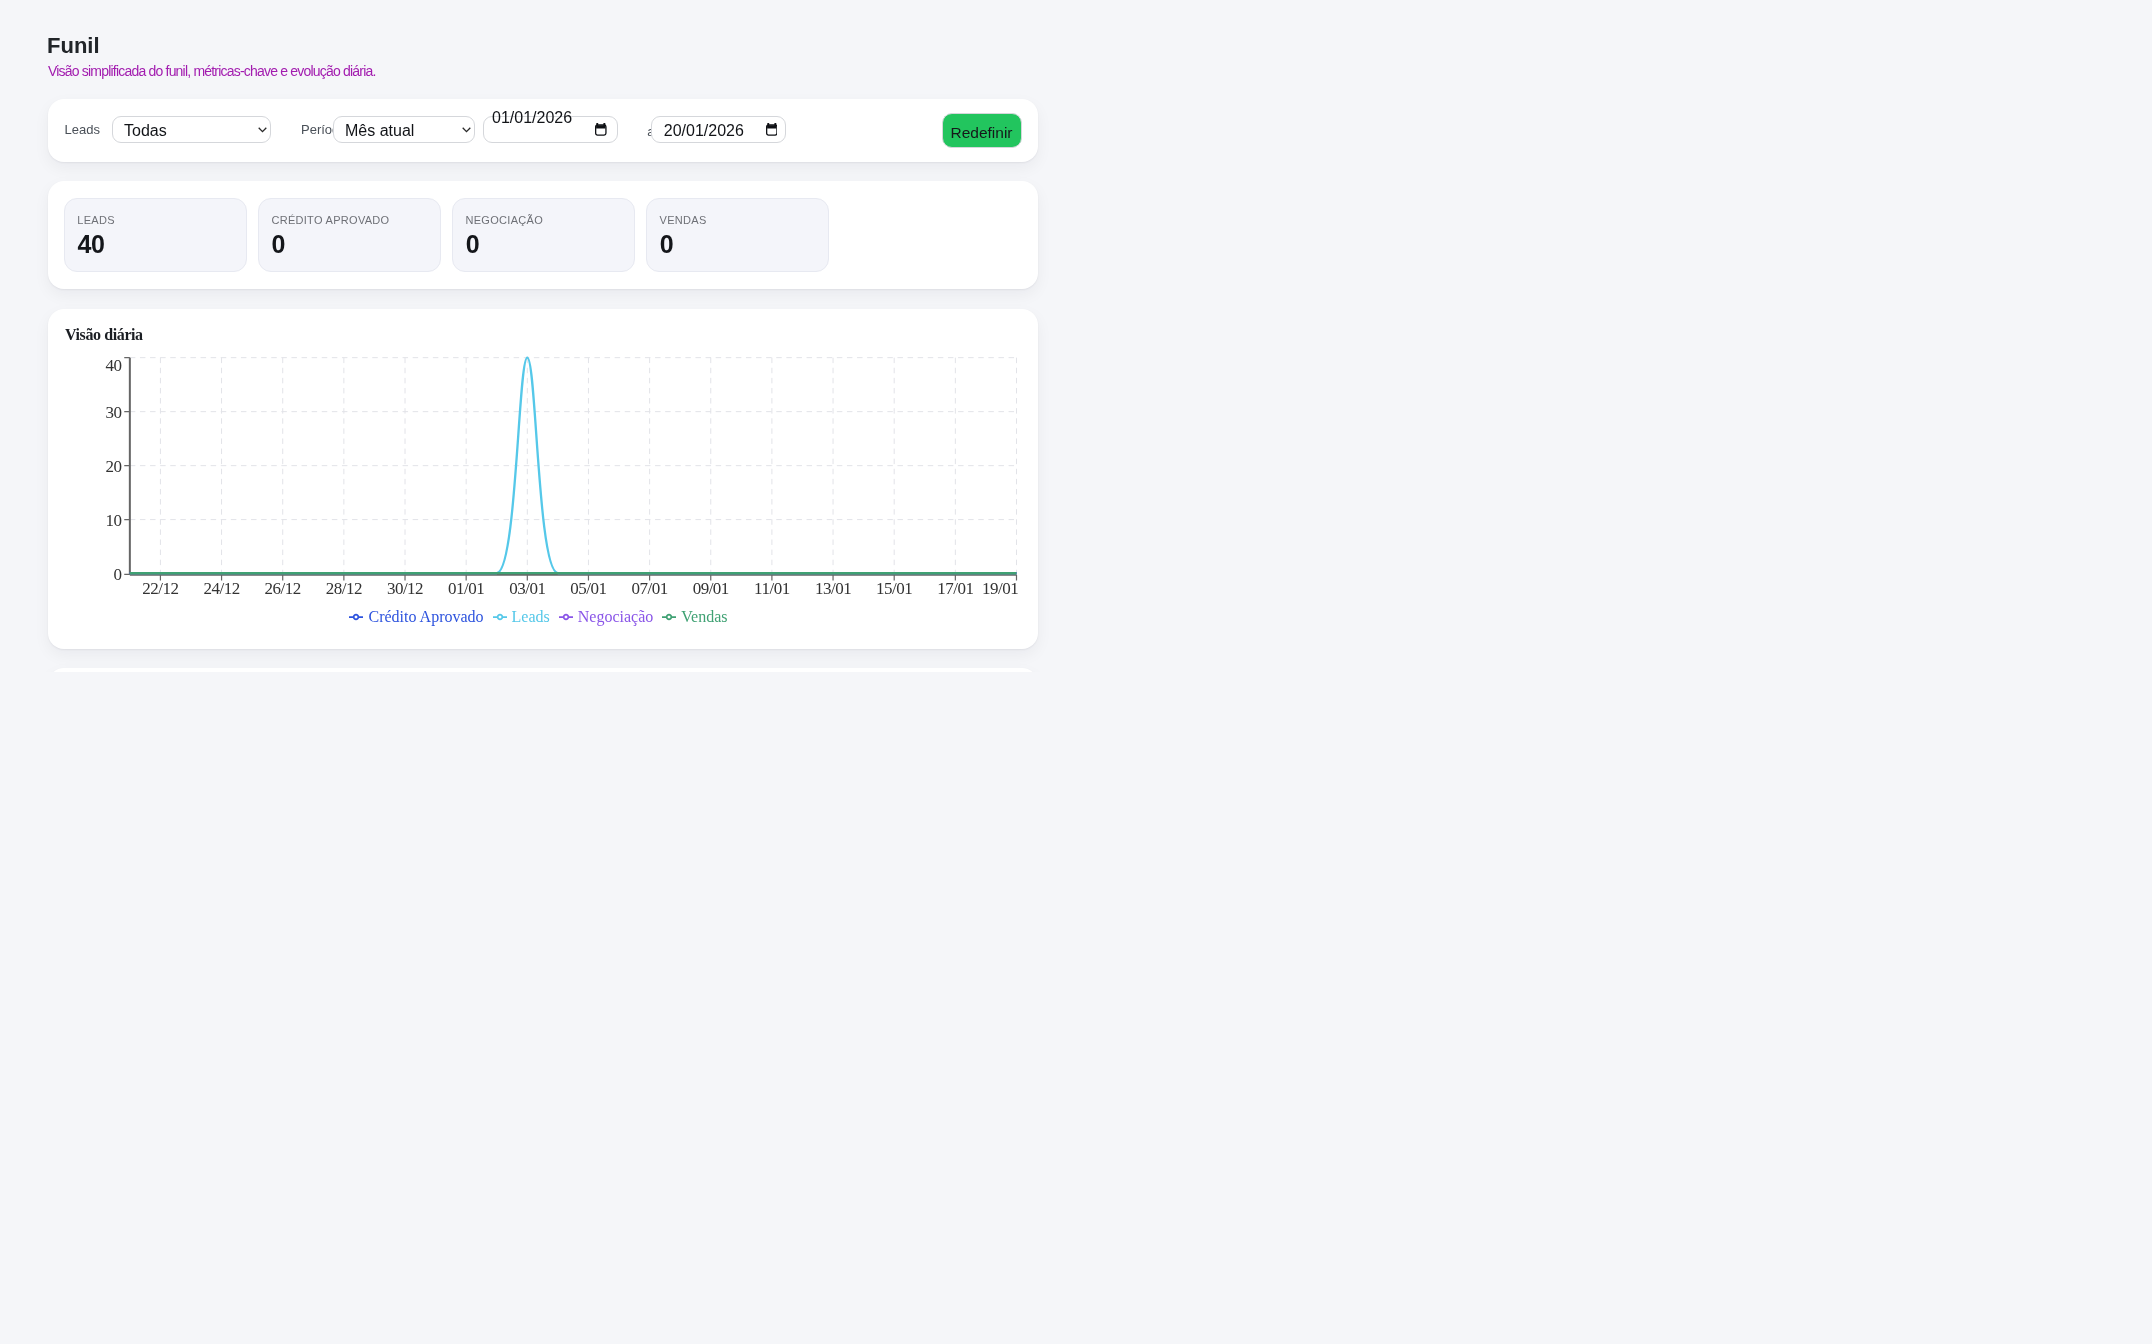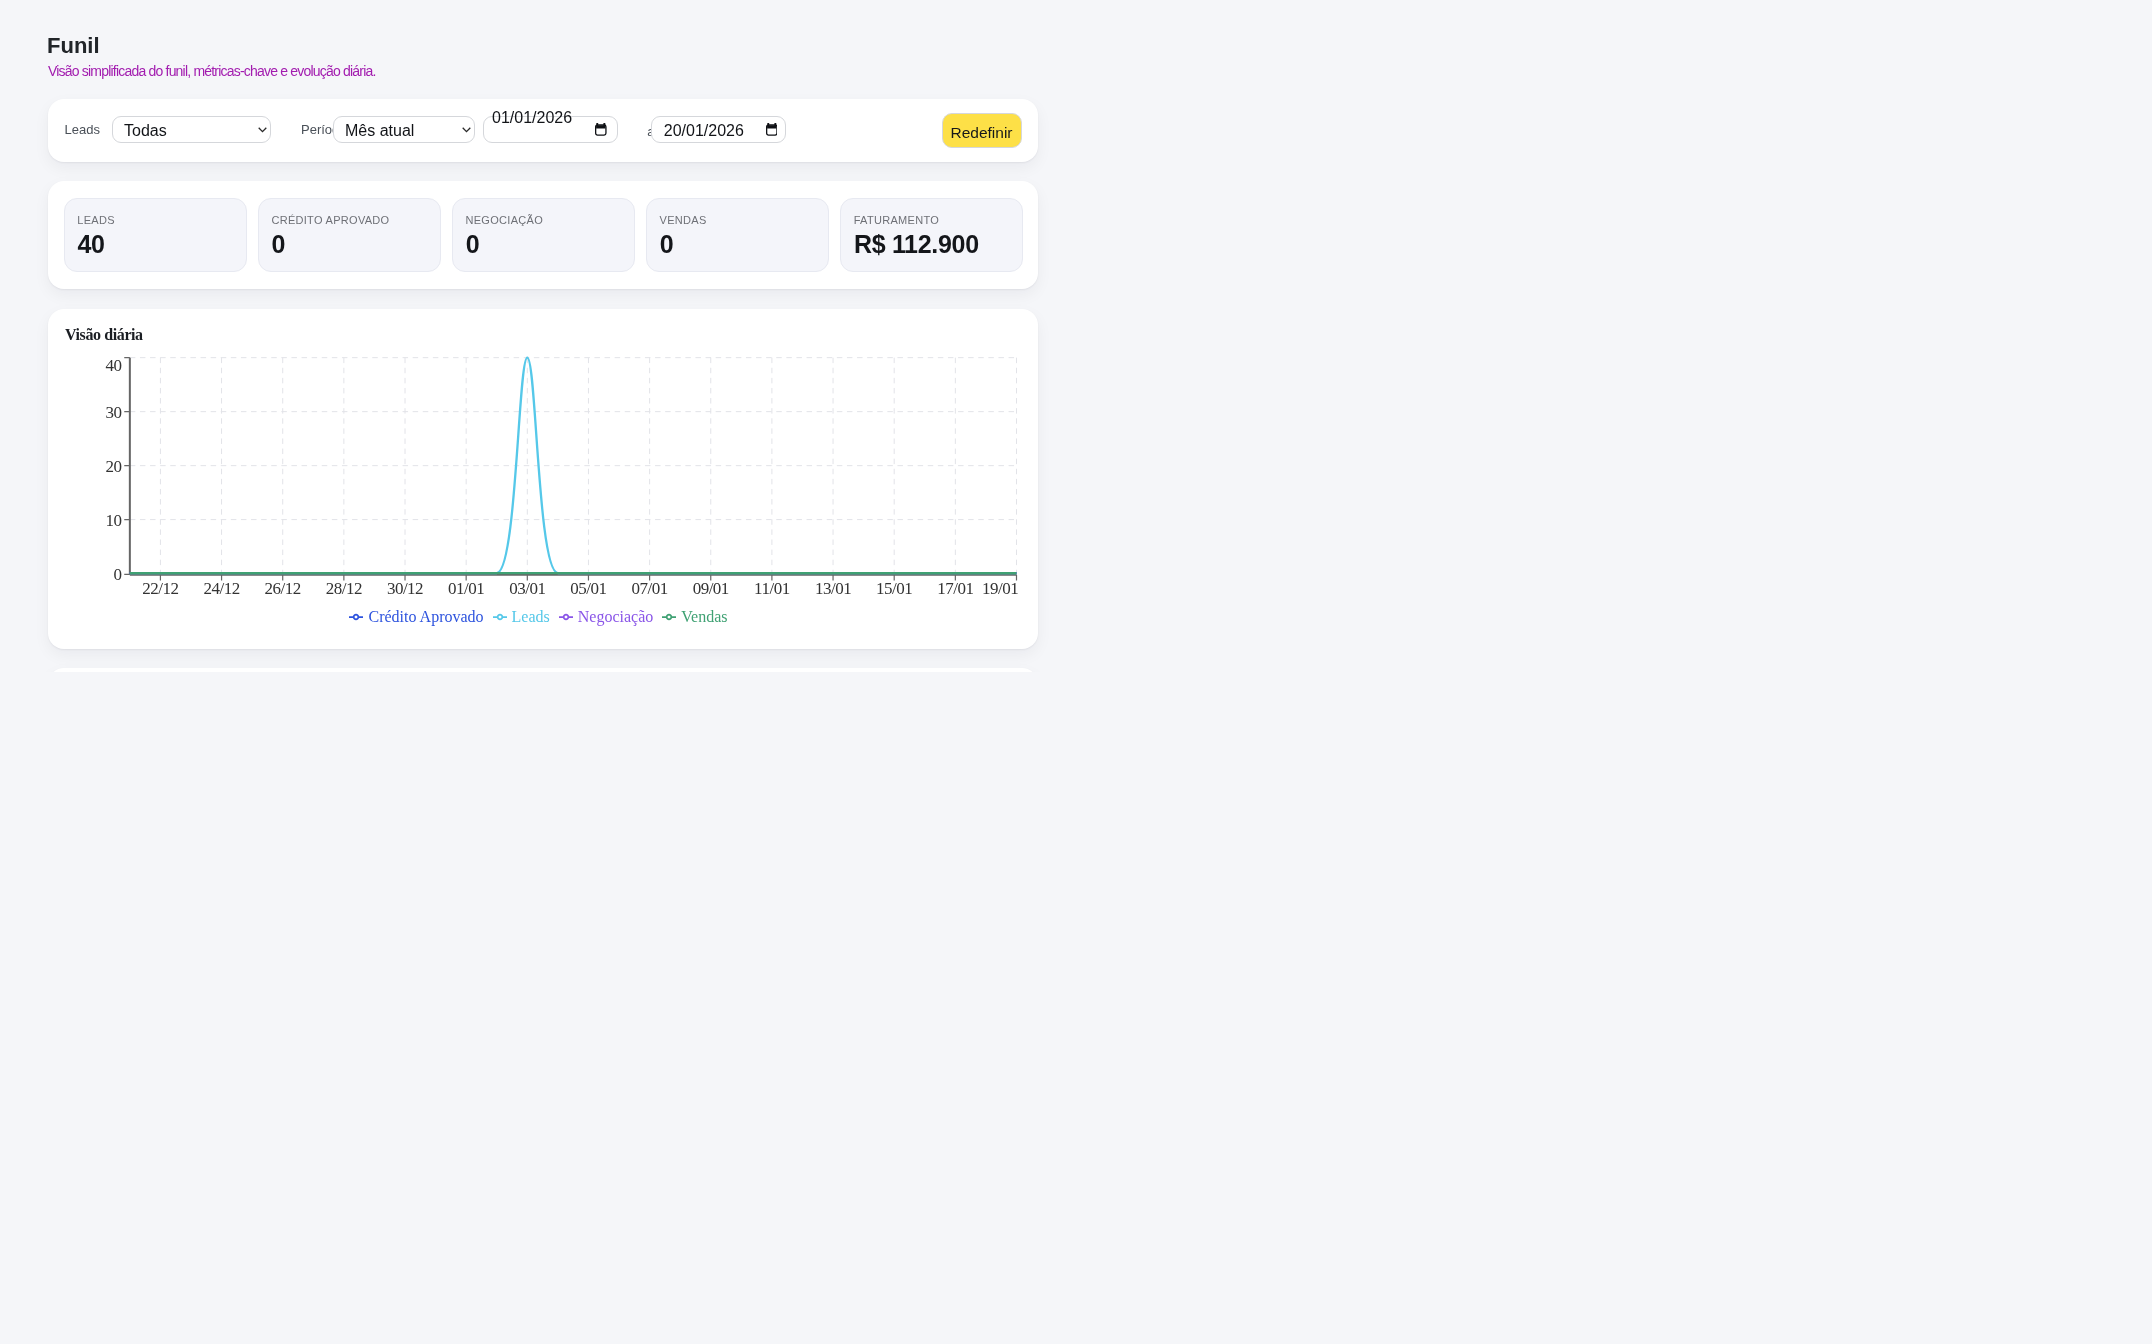--- a/index.html
+++ b/index.html
@@ -11,21 +11,21 @@
           box-shadow:0 1px 2px rgba(16,24,40,.06), 0 6px 16px rgba(16,24,40,.05); }
   .h1 { position:absolute; left:47px; top:34.95px; font-size:22px; font-weight:bold; line-height:1; color:#212529; }
   .sub { position:absolute; left:48px; top:63.9px; font-size:14px; letter-spacing:-0.8px; line-height:1; color:#a21caf; }
 
   
   #fcard { top:98.5px; height:63.3px; }
   #fcard .lab { position:absolute; font-size:13px; line-height:1; color:#4a5058; }
   .ibox { position:absolute; top:17.7px; height:27px; background:#fff; border:1px solid #d5d7db; border-radius:9px; }
   .itxt { position:absolute; font-size:16px; line-height:1; color:#121418; }
   #btn { position:absolute; left:893.5px; top:14.9px; width:80px; height:34.2px; border:1px solid #d5d7db;
-         border-radius:10px; background:#fde047; }
+         border-radius:10px; background:#22c55e; }
   #btn span { position:absolute; left:0; right:0; top:10.2px; text-align:center; font-size:15.5px; line-height:1; color:#16181a; }
 
   
   #scard { top:181.2px; height:107.8px; }
   .stat { position:absolute; top:17px; height:74.3px; background:#f4f5fa; border:1px solid #e7e9f1; border-radius:13px; }
   .stat .sl { position:absolute; left:12.3px; top:15.7px; font-size:11px; line-height:1; letter-spacing:.3px; color:#6e7076; }
   .stat .sv { position:absolute; left:12.5px; top:33.25px; font-size:25px; font-weight:bold; line-height:1; letter-spacing:-0.3px; color:#14161a; }
 
   
   #ccard { top:308.7px; height:340.3px;font-family:Liberation Serif, serif; }
@@ -87,24 +87,20 @@
         <span class="sl">CRÉDITO APROVADO</span>
         <span class="sv">0</span>
       </div>
     <div class="stat" style="left:404.2px;width:182.6px;">
         <span class="sl">NEGOCIAÇÃO</span>
         <span class="sv">0</span>
       </div>
     <div class="stat" style="left:598.3px;width:182.6px;">
         <span class="sl">VENDAS</span>
         <span class="sv">0</span>
-      </div>
-    <div class="stat" style="left:792.4px;width:182.6px;">
-        <span class="sl">FATURAMENTO</span>
-        <span class="sv">R$ 112.900</span>
       </div>
   </div>
 
   <div class="card" id="ccard">
     <svg width="990" height="340" viewBox="0 0 990 340" style="position:absolute;left:0;top:0;">
       <text x="17" y="31.4" font-size="16" font-weight="bold" fill="#1b1e23" letter-spacing="-0.4">Visão diária</text>
 
       <g stroke="#e2e3e8" stroke-width="1" stroke-dasharray="5.5 4.6" fill="none">
         <path d="M81.85,48.65H968.5 M81.85,102.65H968.5 M81.85,156.65H968.5 M81.85,210.6H968.5"></path>
         <path d="M112.42,48.65V265.75 M173.57,48.65V265.75 M234.72,48.65V265.75 M295.87,48.65V265.75 M357.02,48.65V265.75 M418.16,48.65V265.75 M479.31,48.65V265.75 M540.46,48.65V265.75 M601.61,48.65V265.75 M662.76,48.65V265.75 M723.90,48.65V265.75 M785.05,48.65V265.75 M846.20,48.65V265.75 M907.35,48.65V265.75 M968.50,48.65V265.75"></path>

